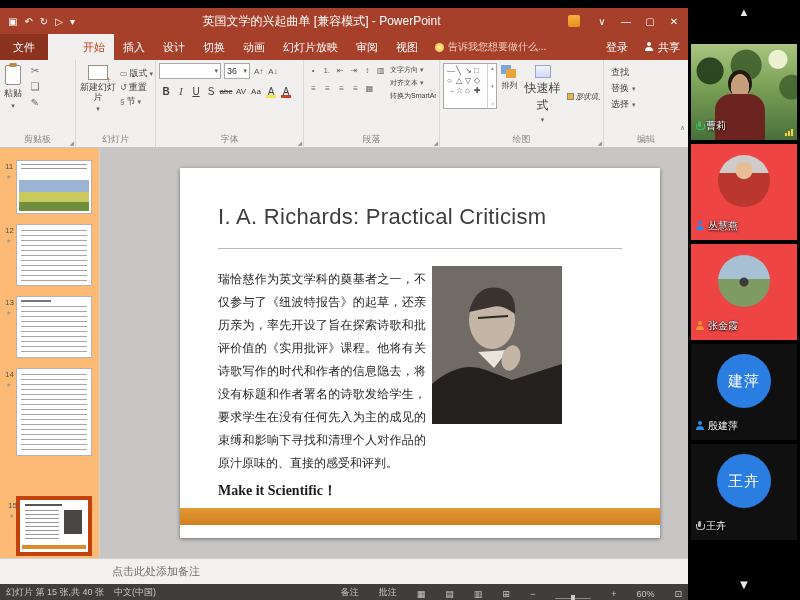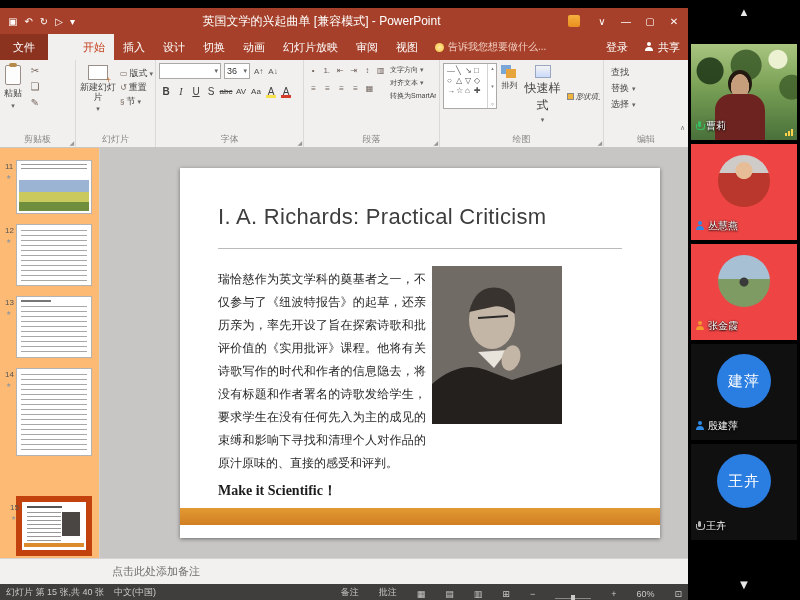--- a/index.html
+++ b/index.html
@@ -76,21 +76,21 @@
 .sw-fill{background:#f0b43c}.sw-line{background:#d8e4f4}.sw-fx{background:#b8b8b8}
 .erow { display:flex; align-items:center; gap:3px; font-size:9px; color:#444; margin:3px 0 0 4px; white-space:nowrap; }
 .collapse { position:absolute; right:3px; bottom:15px; font-size:7px; color:#777; }
 
 
 .workarea { display:flex; height:410px; }
 .thumbs { width:100px; background:#fdba74; border-right:1px solid #d2d0ce; position:relative; font-size:8px; }
 .thumb { position:absolute; left:16px; width:76px; background:#fff; border:1px solid #b5b3b1; }
 .thumb .num { position:absolute; left:-12px; top:1px; color:#555; }
 .thumb .star { position:absolute; left:-11px; top:12px; color:#999; font-size:6px; }
-.thumb.sel { border:6px solid #c2410c; }
+.thumb.sel { border:4px solid #c2410c; }
 .t11{top:12px;height:54px}.t12{top:76px;height:62px}.t13{top:148px;height:62px}.t14{top:220px;height:88px}.t15{top:348px;height:60px}
 .m11 .cap { position:absolute; top:3px; left:4px; right:4px; height:8px; background:repeating-linear-gradient(180deg,#999 0 1px,transparent 1px 4px); }
 .m11 .pic { position:absolute; left:2px; right:2px; bottom:2px; height:60%; background:linear-gradient(180deg,#9cb4d4 0 40%,#c9c95e 40% 70%,#6f8f3f 70% 100%); }
 .lines { position:absolute; inset:5px 4px 4px 4px; background:repeating-linear-gradient(180deg,#a9a7a5 0 1px,transparent 1px 5px); }
 .m13 .head { position:absolute; top:3px; left:4px; width:40%; height:2px; background:#777; }
 .m13 .lines { top:9px; }
 .m15 .t { position:absolute; top:4px; left:5px; width:55%; height:2px; background:#555; }
 .m15 .bd { position:absolute; top:10px; left:5px; width:34px; height:32px; background:repeating-linear-gradient(180deg,#9a9896 0 1px,transparent 1px 4px); }
 .m15 .ph { position:absolute; top:10px; right:6px; width:18px; height:24px; background:#4a4644; }
 .m15 .band { position:absolute; left:2px; right:2px; bottom:3px; height:4px; background:#dd8a2d; }

